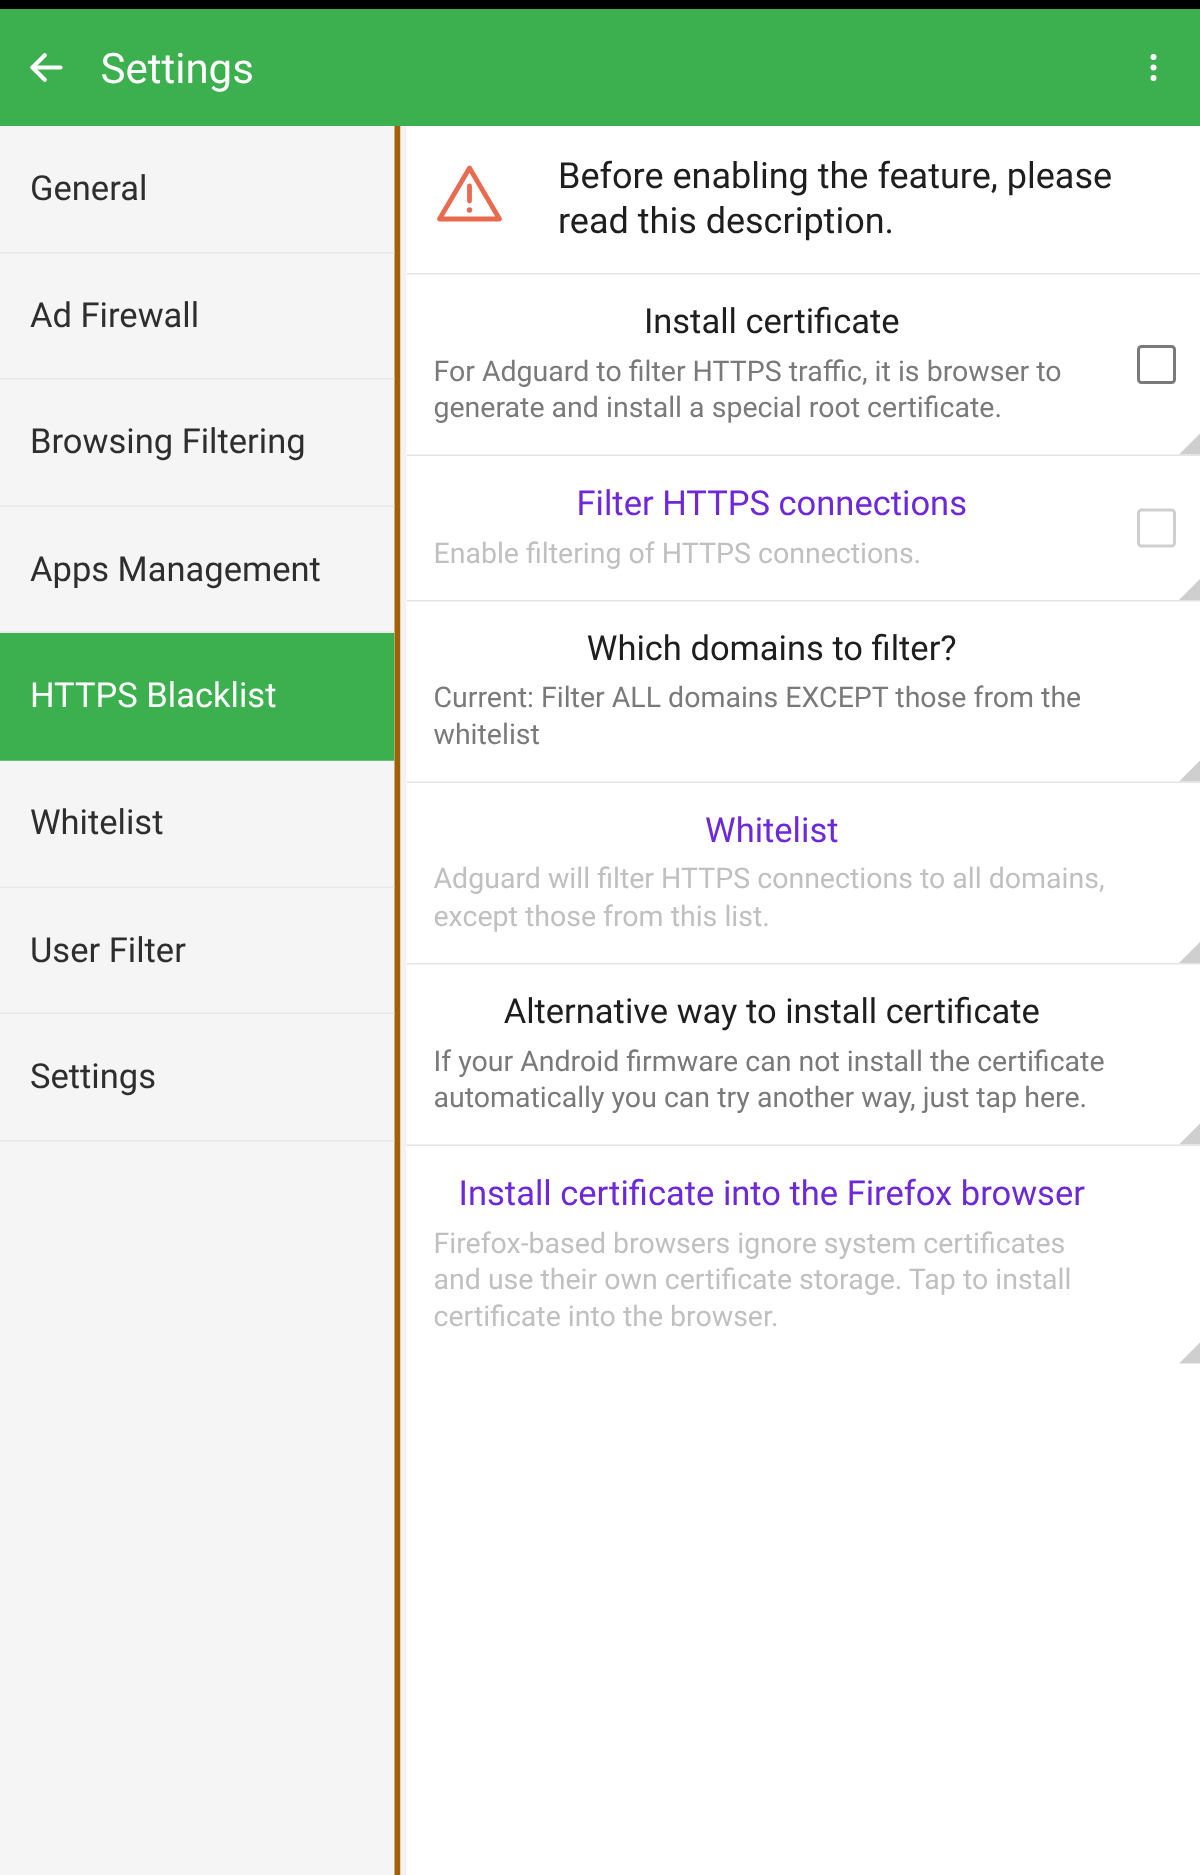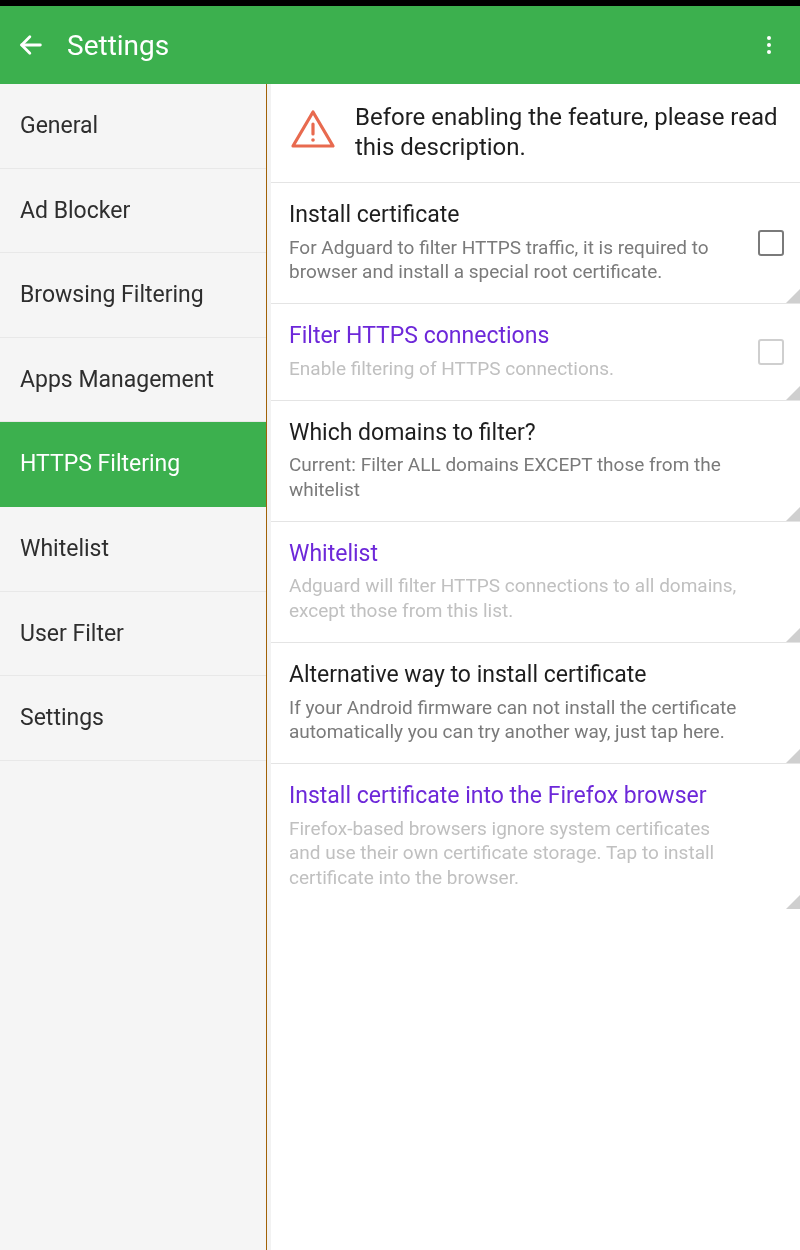--- a/index.html
+++ b/index.html
@@ -20,21 +20,21 @@
   padding: 0 13px;
   color: #fff;
 }
 .app-bar .back { width: 36px; height: 36px; display: flex; align-items: center; justify-content: center; cursor: pointer; }
 .app-bar .title { font-size: 28px; font-weight: 400; margin-left: 18px; flex: 1; }
 .app-bar .more { width: 36px; height: 36px; display: flex; align-items: center; justify-content: center; cursor: pointer; }
 .main { display: flex; height: calc(100% - 84px); }
 .sidebar {
   width: 267px;
   background: #f5f5f5;
-  border-right: 1px solid #a16207;
+  border-right: 4px solid #a16207;
   overflow-y: auto;
 }
 .sidebar-item {
   padding: 28px 20px 28px 20px;
   font-size: 23px;
   color: #2e2e2e;
   border-bottom: 1px solid #e8e8e8;
   cursor: pointer;
   line-height: 1.2;
 }
@@ -46,39 +46,39 @@
 .content {
   flex: 1;
   background: #fff;
   overflow-y: auto;
   border-left: 4px solid rgba(0,0,0,0.05);
 }
 .banner {
   display: flex;
   align-items: flex-start;
   padding: 18px 18px 20px 18px;
-  gap: 18px;
+  gap: 35px;
 }
 .banner .warn { flex-shrink: 0; margin-top: 4px; }
 .banner .msg { font-size: 24px; color: #1e1e1e; line-height: 1.25; }
 .setting {
   position: relative;
   padding: 18px 60px 18px 18px;
   border-top: 1px solid #e4e4e4;
 }
 .setting.with-corner::after {
   content: "";
   position: absolute;
   right: 0;
   bottom: 0;
   width: 0; height: 0;
   border-left: 14px solid transparent;
   border-bottom: 14px solid #cfcfcf;
 }
-.setting .title { font-size: 23px; color: #1e1e1e; line-height: 1.25; margin-bottom: 6px; }
+.setting .title { font-size: 23px; color: #1e1e1e; line-height: 1.25; margin-bottom: 6px; text-align: center; }
 .setting .desc  { font-size: 19px; color: #7a7a7a; line-height: 1.3; }
 .setting.disabled .title { color: #6d28d9; }
 .setting.disabled .desc  { color: #c0c0c0; }
 .checkbox {
   position: absolute;
   right: 16px;
   top: 50%;
   transform: translateY(-50%);
   width: 26px;
   height: 26px;
@@ -106,43 +106,43 @@
       <circle cx="12" cy="5" r="2"></circle>
         <circle cx="12" cy="12" r="2"></circle>
         <circle cx="12" cy="19" r="2"></circle>
     </svg>
   </div>
 </div>
 
 <div class="main">
   <div class="sidebar">
     <div class="sidebar-item"><span>General</span></div>
-    <div class="sidebar-item"><span>Ad Blocker</span></div>
+    <div class="sidebar-item"><span>Ad Firewall</span></div>
     <div class="sidebar-item"><span>Browsing Filtering</span></div>
     <div class="sidebar-item"><span>Apps Management</span></div>
-    <div class="sidebar-item active"><span>HTTPS Filtering</span></div>
+    <div class="sidebar-item active"><span>HTTPS Blacklist</span></div>
     <div class="sidebar-item"><span>Whitelist</span></div>
     <div class="sidebar-item"><span>User Filter</span></div>
     <div class="sidebar-item"><span>Settings</span></div>
   </div>
 
   <div class="content">
 
     <div class="banner">
       <svg class="warn" width="48" height="48" viewBox="0 0 24 24" fill="none" stroke="#e86a4f" stroke-width="1.6" stroke-linejoin="round" stroke-linecap="round">
         <path d="M12 3 L22 20 L2 20 Z"></path>
         <line x1="12" y1="9" x2="12" y2="14"></line>
         <circle cx="12" cy="17" r="0.9" fill="#e86a4f" stroke="none"></circle>
       </svg>
       <div class="msg">Before enabling the feature, please read this description.</div>
     </div>
 
     <div class="setting with-corner">
       <div class="title">Install certificate</div>
-      <div class="desc">For Adguard to filter HTTPS traffic, it is required to browser and install a special root certificate.</div>
+      <div class="desc">For Adguard to filter HTTPS traffic, it is browser to generate and install a special root certificate.</div>
       <div class="checkbox"></div>
     </div>
 
     <div class="setting with-corner disabled">
       <div class="title">Filter HTTPS connections</div>
       <div class="desc">Enable filtering of HTTPS connections.</div>
       <div class="checkbox disabled"></div>
     </div>
 
     <div class="setting with-corner">

